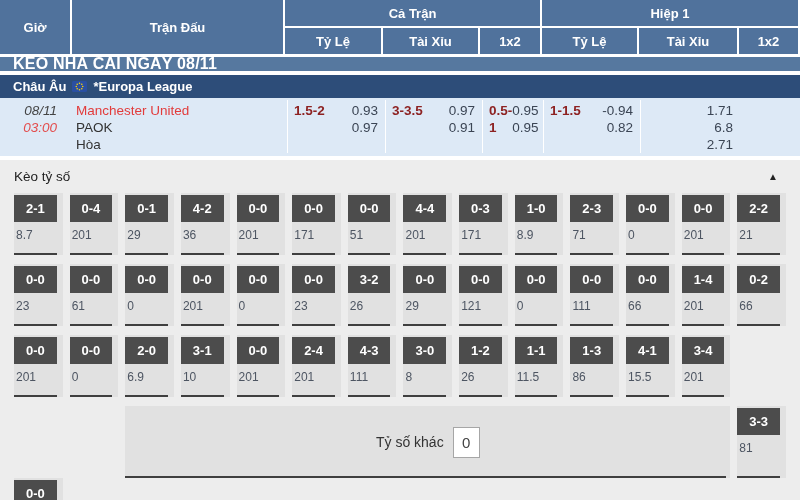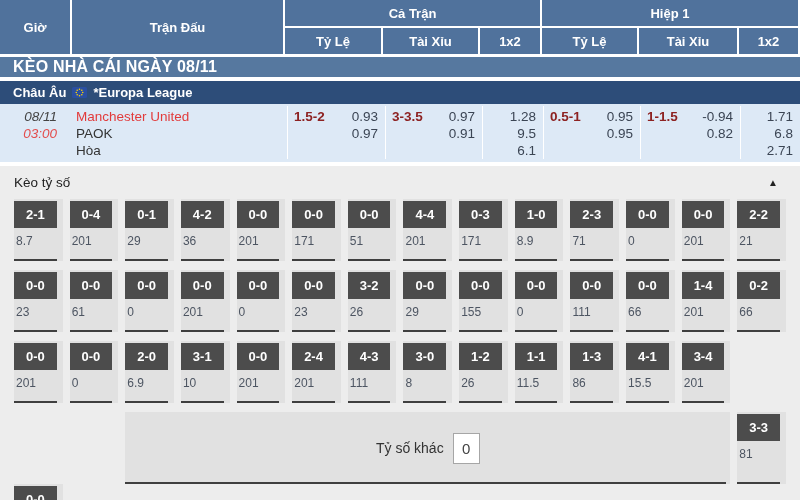--- a/index.html
+++ b/index.html
@@ -18,21 +18,21 @@
   .hdr-cell {
     background:#50729c; color:#fff; font-size:13px; font-weight:700;
     display:flex; align-items:center; justify-content:center;text-align:right;
   }
   .hc-time  { grid-row:1/3; grid-column:1; }
   .hc-match { grid-row:1/3; grid-column:2; }
   .hc-full  { grid-row:1; grid-column:3/6; }
   .hc-half  { grid-row:1; grid-column:6/9; }
   
   .banner {
-    margin-top:3px; height:20px; background:#56789f; color:#fff;
+    margin-top:3px; height:14px; background:#56789f; color:#fff;
     display:flex; align-items:center; padding-left:13px;
     font-size:16px; font-weight:600; letter-spacing:.2px;
   }
   
   .league {
     margin-top:4px; height:23px; background:#2d4d79; color:#fff;
     display:flex; align-items:center; gap:6px; padding-left:13px;
     font-size:13px; font-weight:700;
   }
   .eu-flag { display:inline-flex; }
@@ -147,25 +147,20 @@
       <div>0.97</div>
     </span>
   </div>
   <div class="m-cell m-odds">
     <span class="line">3-3.5</span>
     <span class="stack">
       <div>0.97</div>
       <div>0.91</div>
     </span>
   </div>
-  <div class="m-cell m-1x2">
-    <div>1.28</div>
-    <div>9.5</div>
-    <div>6.1</div>
-  </div>
   <div class="m-cell m-odds">
     <span class="line">0.5-1</span>
     <span class="stack">
       <div>0.95</div>
       <div>0.95</div>
     </span>
   </div>
   <div class="m-cell m-odds">
     <span class="line">1-1.5</span>
     <span class="stack">
@@ -271,21 +266,21 @@
       <div class="score-cell">
         <div class="score-tag">3-2</div>
         <div class="score-odds">26</div>
       </div>
       <div class="score-cell">
         <div class="score-tag">0-0</div>
         <div class="score-odds">29</div>
       </div>
       <div class="score-cell">
         <div class="score-tag">0-0</div>
-        <div class="score-odds">155</div>
+        <div class="score-odds">121</div>
       </div>
       <div class="score-cell">
         <div class="score-tag">0-0</div>
         <div class="score-odds">0</div>
       </div>
       <div class="score-cell">
         <div class="score-tag">0-0</div>
         <div class="score-odds">111</div>
       </div>
       <div class="score-cell">

